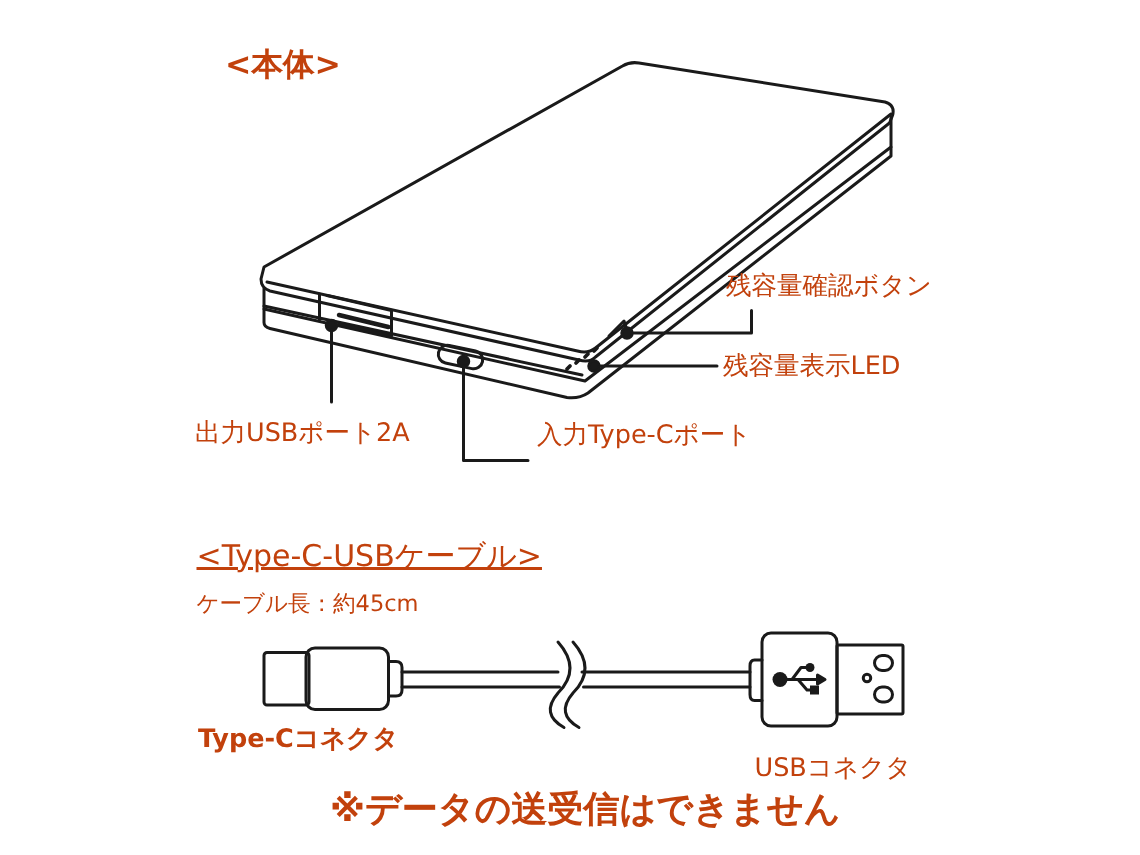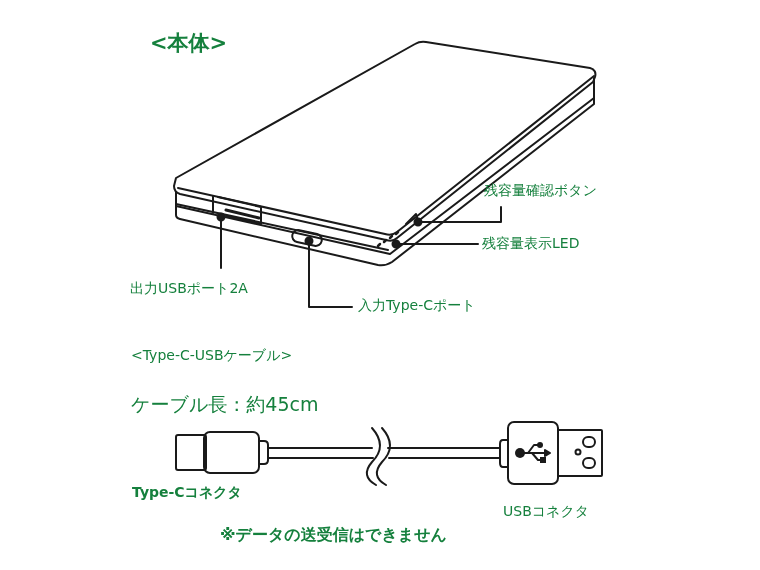--- a/index.html
+++ b/index.html
@@ -1,21 +1,21 @@
 <!DOCTYPE html>
 <html><head>
 <meta charset="utf-8">
 <style>
   html, body { margin: 0; padding: 0; background: #ffffff; }
   body { width: 760px; height: 570px; position: relative; overflow: hidden;
          font-family: "DejaVu Sans", "Liberation Sans", sans-serif; color: #1a1a1a; }
-  .lbl { position: absolute; white-space: nowrap; line-height: 1; color: #15803d; }
+  .lbl { position: absolute; white-space: nowrap; line-height: 1; color: #c2410c; }
   .lbl-title { font-size: 21px; font-weight: bold; }
-  .lbl-normal { font-size: 14px; }
-  .lbl-note { font-size: 16px; font-weight: bold; }
+  .lbl-normal { font-size: 17px; }
+  .lbl-note { font-size: 24px; font-weight: bold; }
   svg.diagram { position: absolute; left: 0; top: 0; }
 </style>
 </head>
 <body>
 
 <svg class="diagram" width="760" height="570" viewBox="0 0 760 570" fill="none" stroke="#1a1a1a" stroke-width="2" stroke-linejoin="round" stroke-linecap="round">
 
   <g>
 
     <path d="M176,178 L415,44 Q420,41 426,42 L590,68 Q597,70 595,77 L593,82 L397,238 Q393,242 386,240 L180,194 Q174,192 174,186 Z"></path>
@@ -98,23 +98,23 @@
 </svg>
 
 <div class="lbl lbl-title" style="left:150px; top:33px;">&lt;本体&gt;</div>
 
 <div class="lbl lbl-normal" style="left:484px; top:183px;">残容量確認ボタン</div>
 
 <div class="lbl lbl-normal" style="left:482px; top:236px;text-align:center;">残容量表示LED</div>
 
 <div class="lbl lbl-normal" style="left:130px; top:281px;">出力USBポート2A</div>
 
-<div class="lbl lbl-normal" style="left:358px; top:298px;text-align:center;">入力Type-Cポート</div>
+<div class="lbl lbl-normal" style="left:358px; top:282px;text-align:center;">入力Type-Cポート</div>
 
-<div class="lbl lbl-title" style="left:131px; top:348px; font-weight:normal; font-size:14px;">&lt;Type-C-USBケーブル&gt;</div>
+<div class="lbl lbl-title" style="left:131px; top:360px; font-weight:normal; font-size:20px;text-decoration:underline;">&lt;Type-C-USBケーブル&gt;</div>
 
-<div class="lbl lbl-normal" style="left:131px; top:395px; font-size:19px;">ケーブル長：約45cm</div>
+<div class="lbl lbl-normal" style="left:131px; top:395px; font-size:15px;">ケーブル長：約45cm</div>
 
 <div class="lbl lbl-normal" style="left:132px; top:485px;font-weight:bold;">Type-Cコネクタ</div>
 
 <div class="lbl lbl-normal" style="left:503px; top:504px;">USBコネクタ</div>
 
 <div class="lbl lbl-note" style="left:220px; top:527px;">※データの送受信はできません</div>
 
 </body></html>

